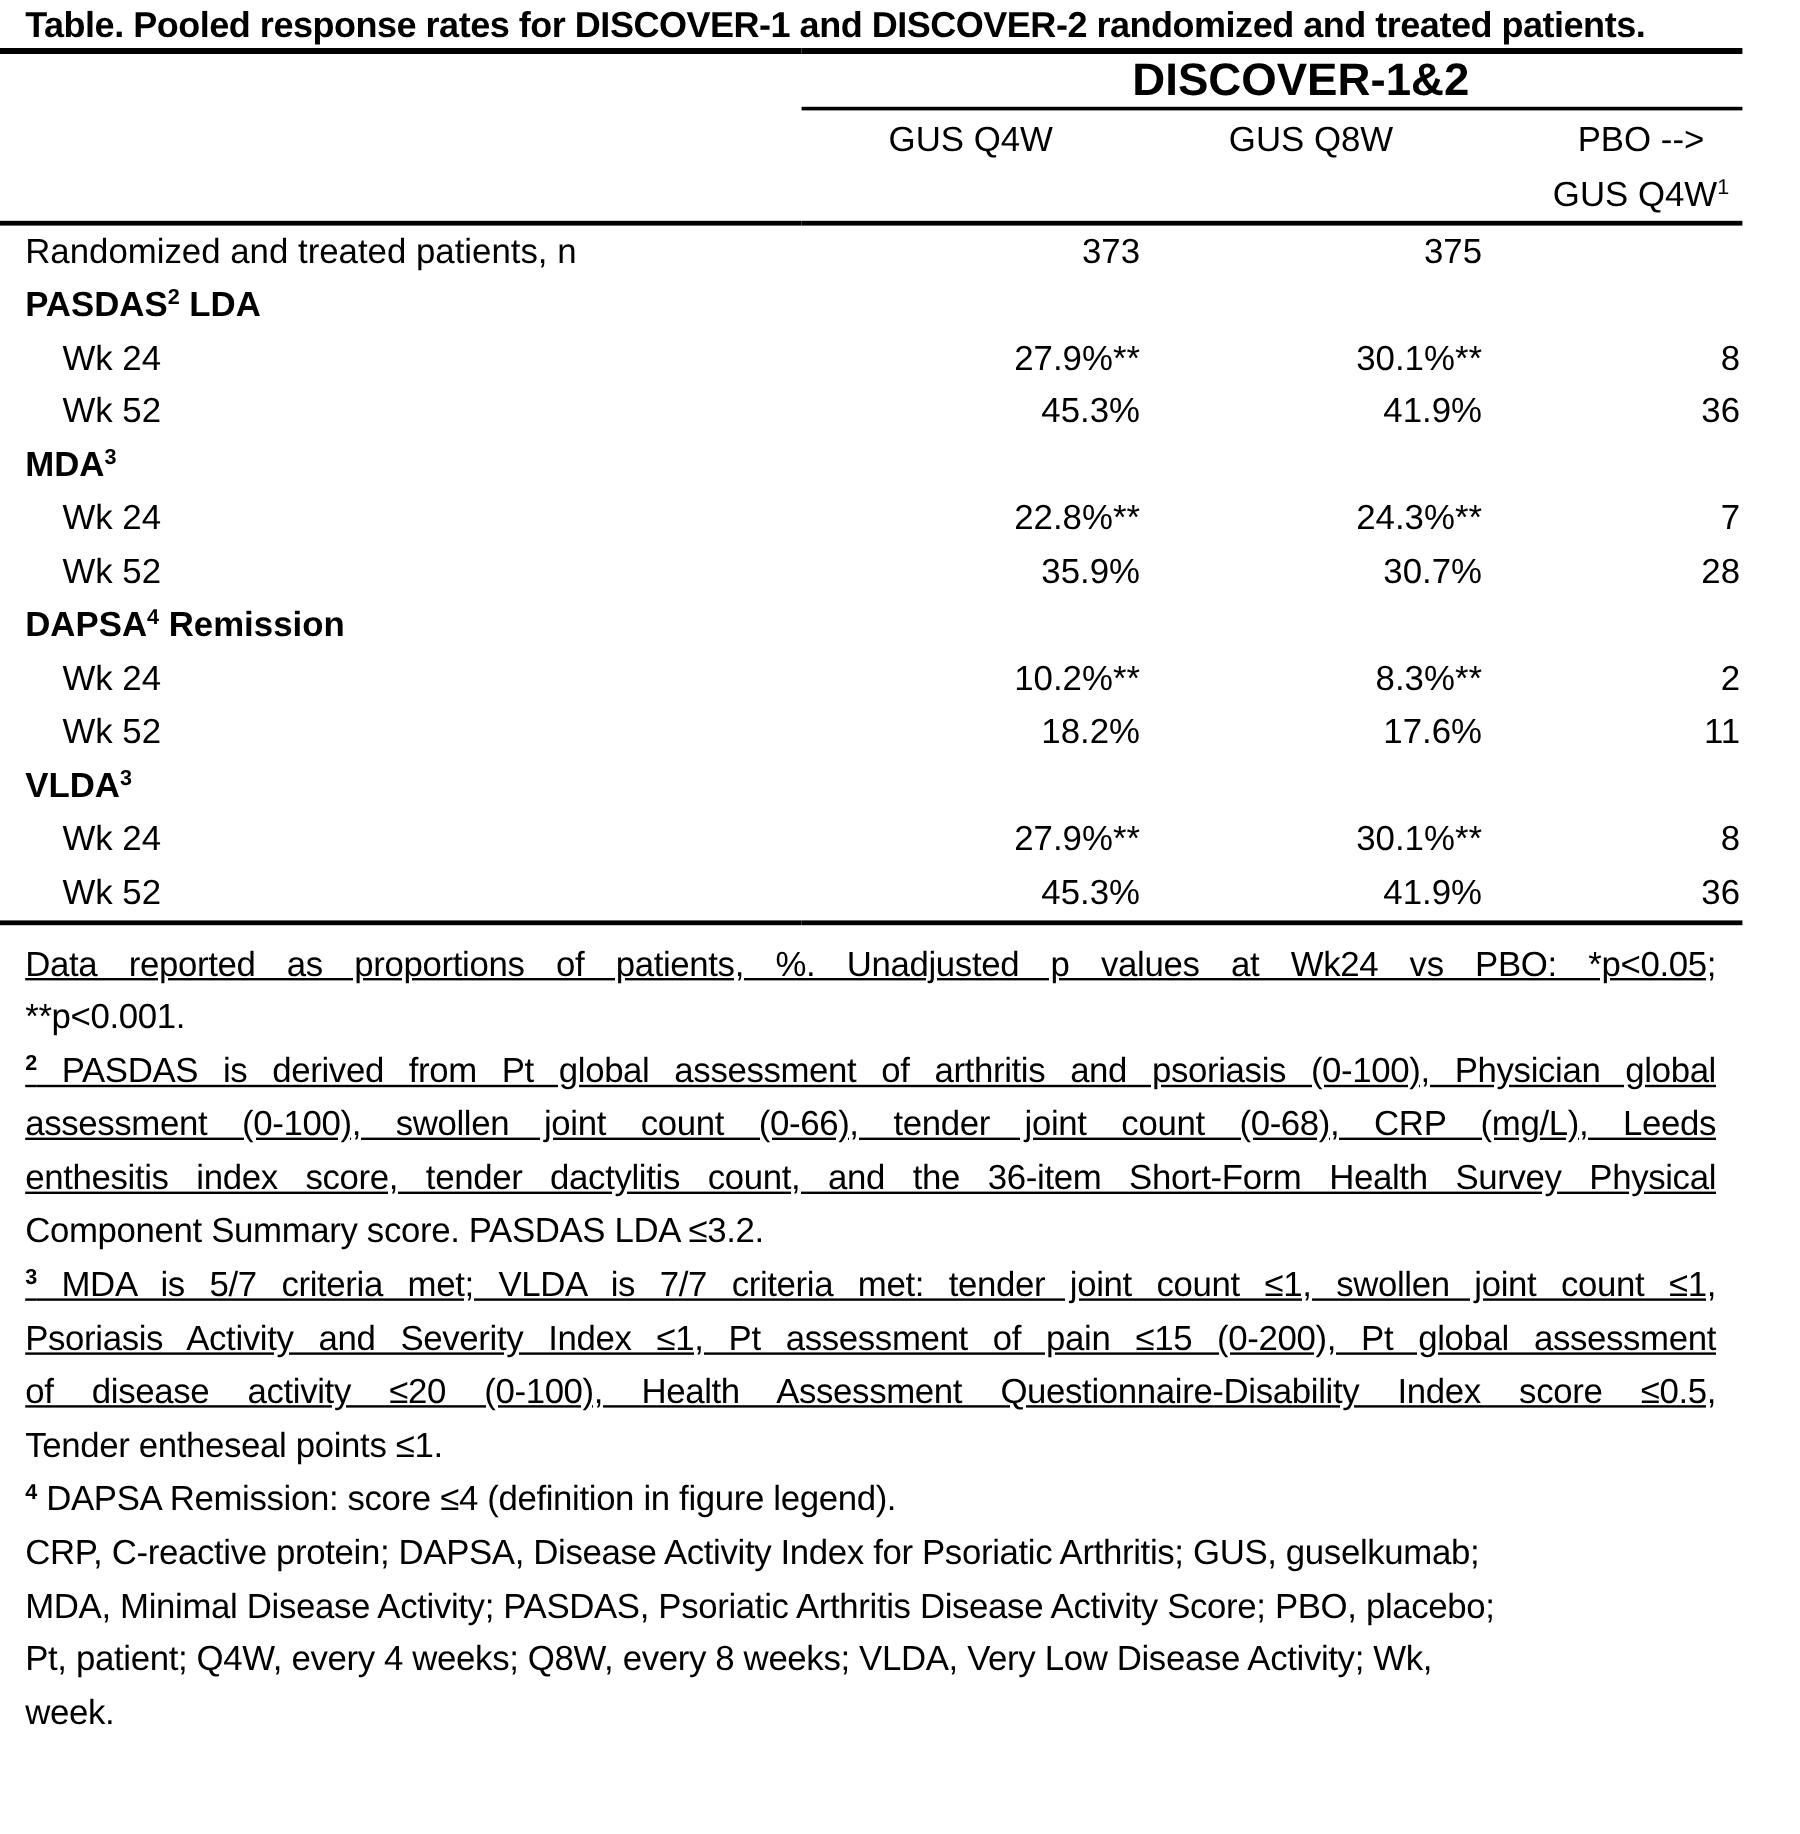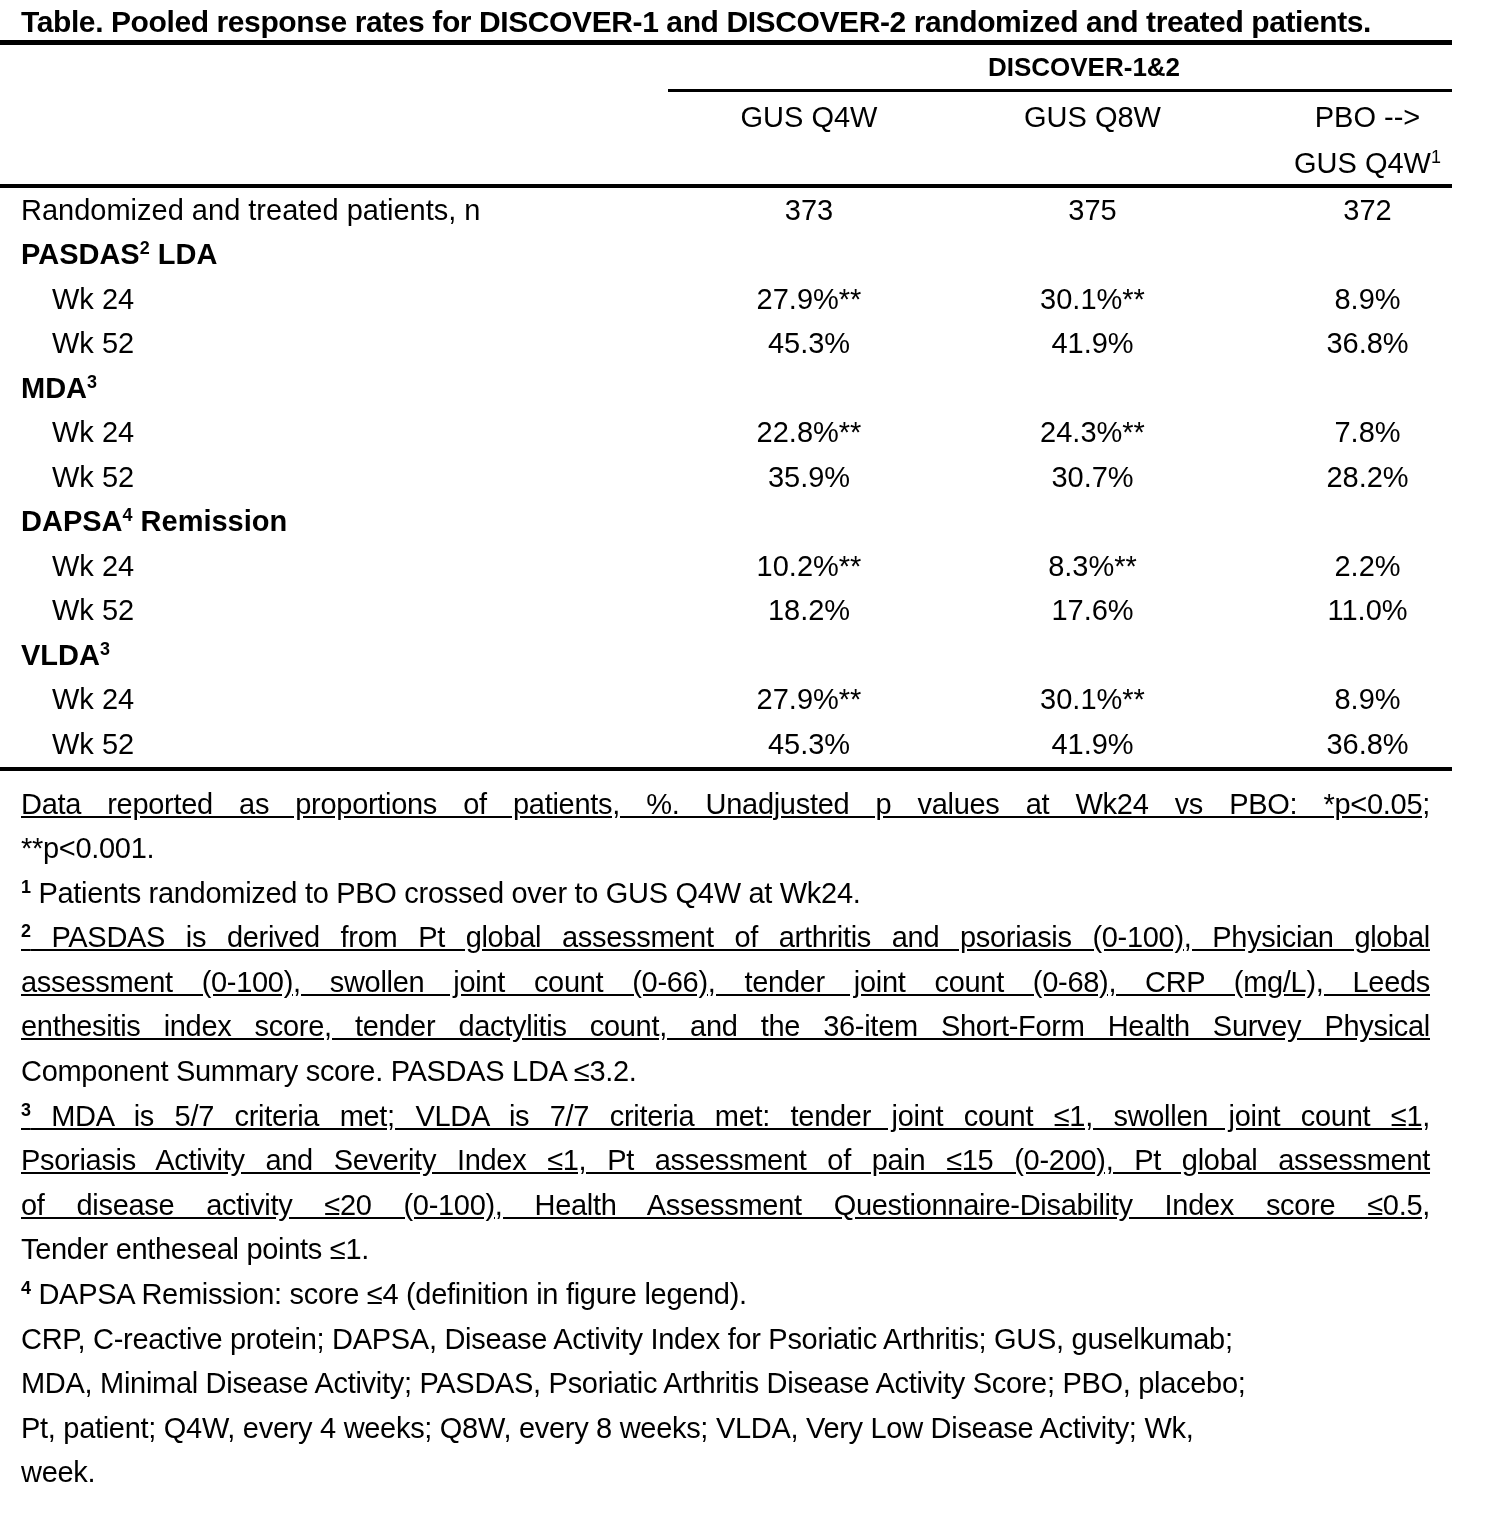--- a/index.html
+++ b/index.html
@@ -34,21 +34,21 @@
     font-size: 29px;
   }
   col.c1 { width: 668px; }
   col.c2 { width: 282px; }
   col.c3 { width: 285px; }
   col.c4 { width: 265px; }
 
   tr.hrow1 td, tr.hrow1 th { height: 44px; padding: 0; }
   th.grouphead {
     font-weight: 700;
-    font-size: 26px;
+    font-size: 38px;
     text-align: center;
     vertical-align: middle;
     border-bottom: 3px solid #000000;
     white-space: nowrap;
   }
   tr.hrow2 td, tr.hrow2 th {
     height: 92px;
     padding: 0;
     border-bottom: 4px solid #000000;
     vertical-align: top;
@@ -64,21 +64,21 @@
   }
   tbody td {
     height: 44.5px;
     padding: 0;
     vertical-align: middle;
     white-space: nowrap;
   }
   tbody td.label { text-align: left; padding-left: 21px; }
   tbody td.label.section { font-weight: 700; }
   tbody td.label.sub { padding-left: 52px; }
-  tbody td.val { text-align: center; }
+  tbody td.val { text-align: right; }
   tbody tr:last-child td { border-bottom: 4px solid #000000; }
 
   sup {
     font-size: 0.62em;
     vertical-align: baseline;
     position: relative;
     top: -0.55em;
     line-height: 0;
   }
   .footnotes {
@@ -214,23 +214,20 @@
         </tr>
       </tbody>
   </table>
 
   <div class="footnotes">
       <div class="fpara">
         <div class="fline just">Data reported as proportions of patients, %. Unadjusted p values at Wk24 vs PBO: *p&lt;0.05;</div>
         <div class="fline">**p&lt;0.001.</div>
       </div>
       <div class="fpara">
-        <div class="fline"><sup>1</sup> Patients randomized to PBO crossed over to GUS Q4W at Wk24.</div>
-      </div>
-      <div class="fpara">
         <div class="fline just"><sup>2</sup> PASDAS is derived from Pt global assessment of arthritis and psoriasis (0-100), Physician global</div>
         <div class="fline just">assessment (0-100), swollen joint count (0-66), tender joint count (0-68), CRP (mg/L), Leeds</div>
         <div class="fline just">enthesitis index score, tender dactylitis count, and the 36-item Short-Form Health Survey Physical</div>
         <div class="fline">Component Summary score. PASDAS LDA ≤3.2.</div>
       </div>
       <div class="fpara">
         <div class="fline just"><sup>3</sup> MDA is 5/7 criteria met; VLDA is 7/7 criteria met: tender joint count ≤1, swollen joint count ≤1,</div>
         <div class="fline just">Psoriasis Activity and Severity Index ≤1, Pt assessment of pain ≤15 (0-200), Pt global assessment</div>
         <div class="fline just">of disease activity ≤20 (0-100), Health Assessment Questionnaire-Disability Index score ≤0.5,</div>
         <div class="fline">Tender entheseal points ≤1.</div>

